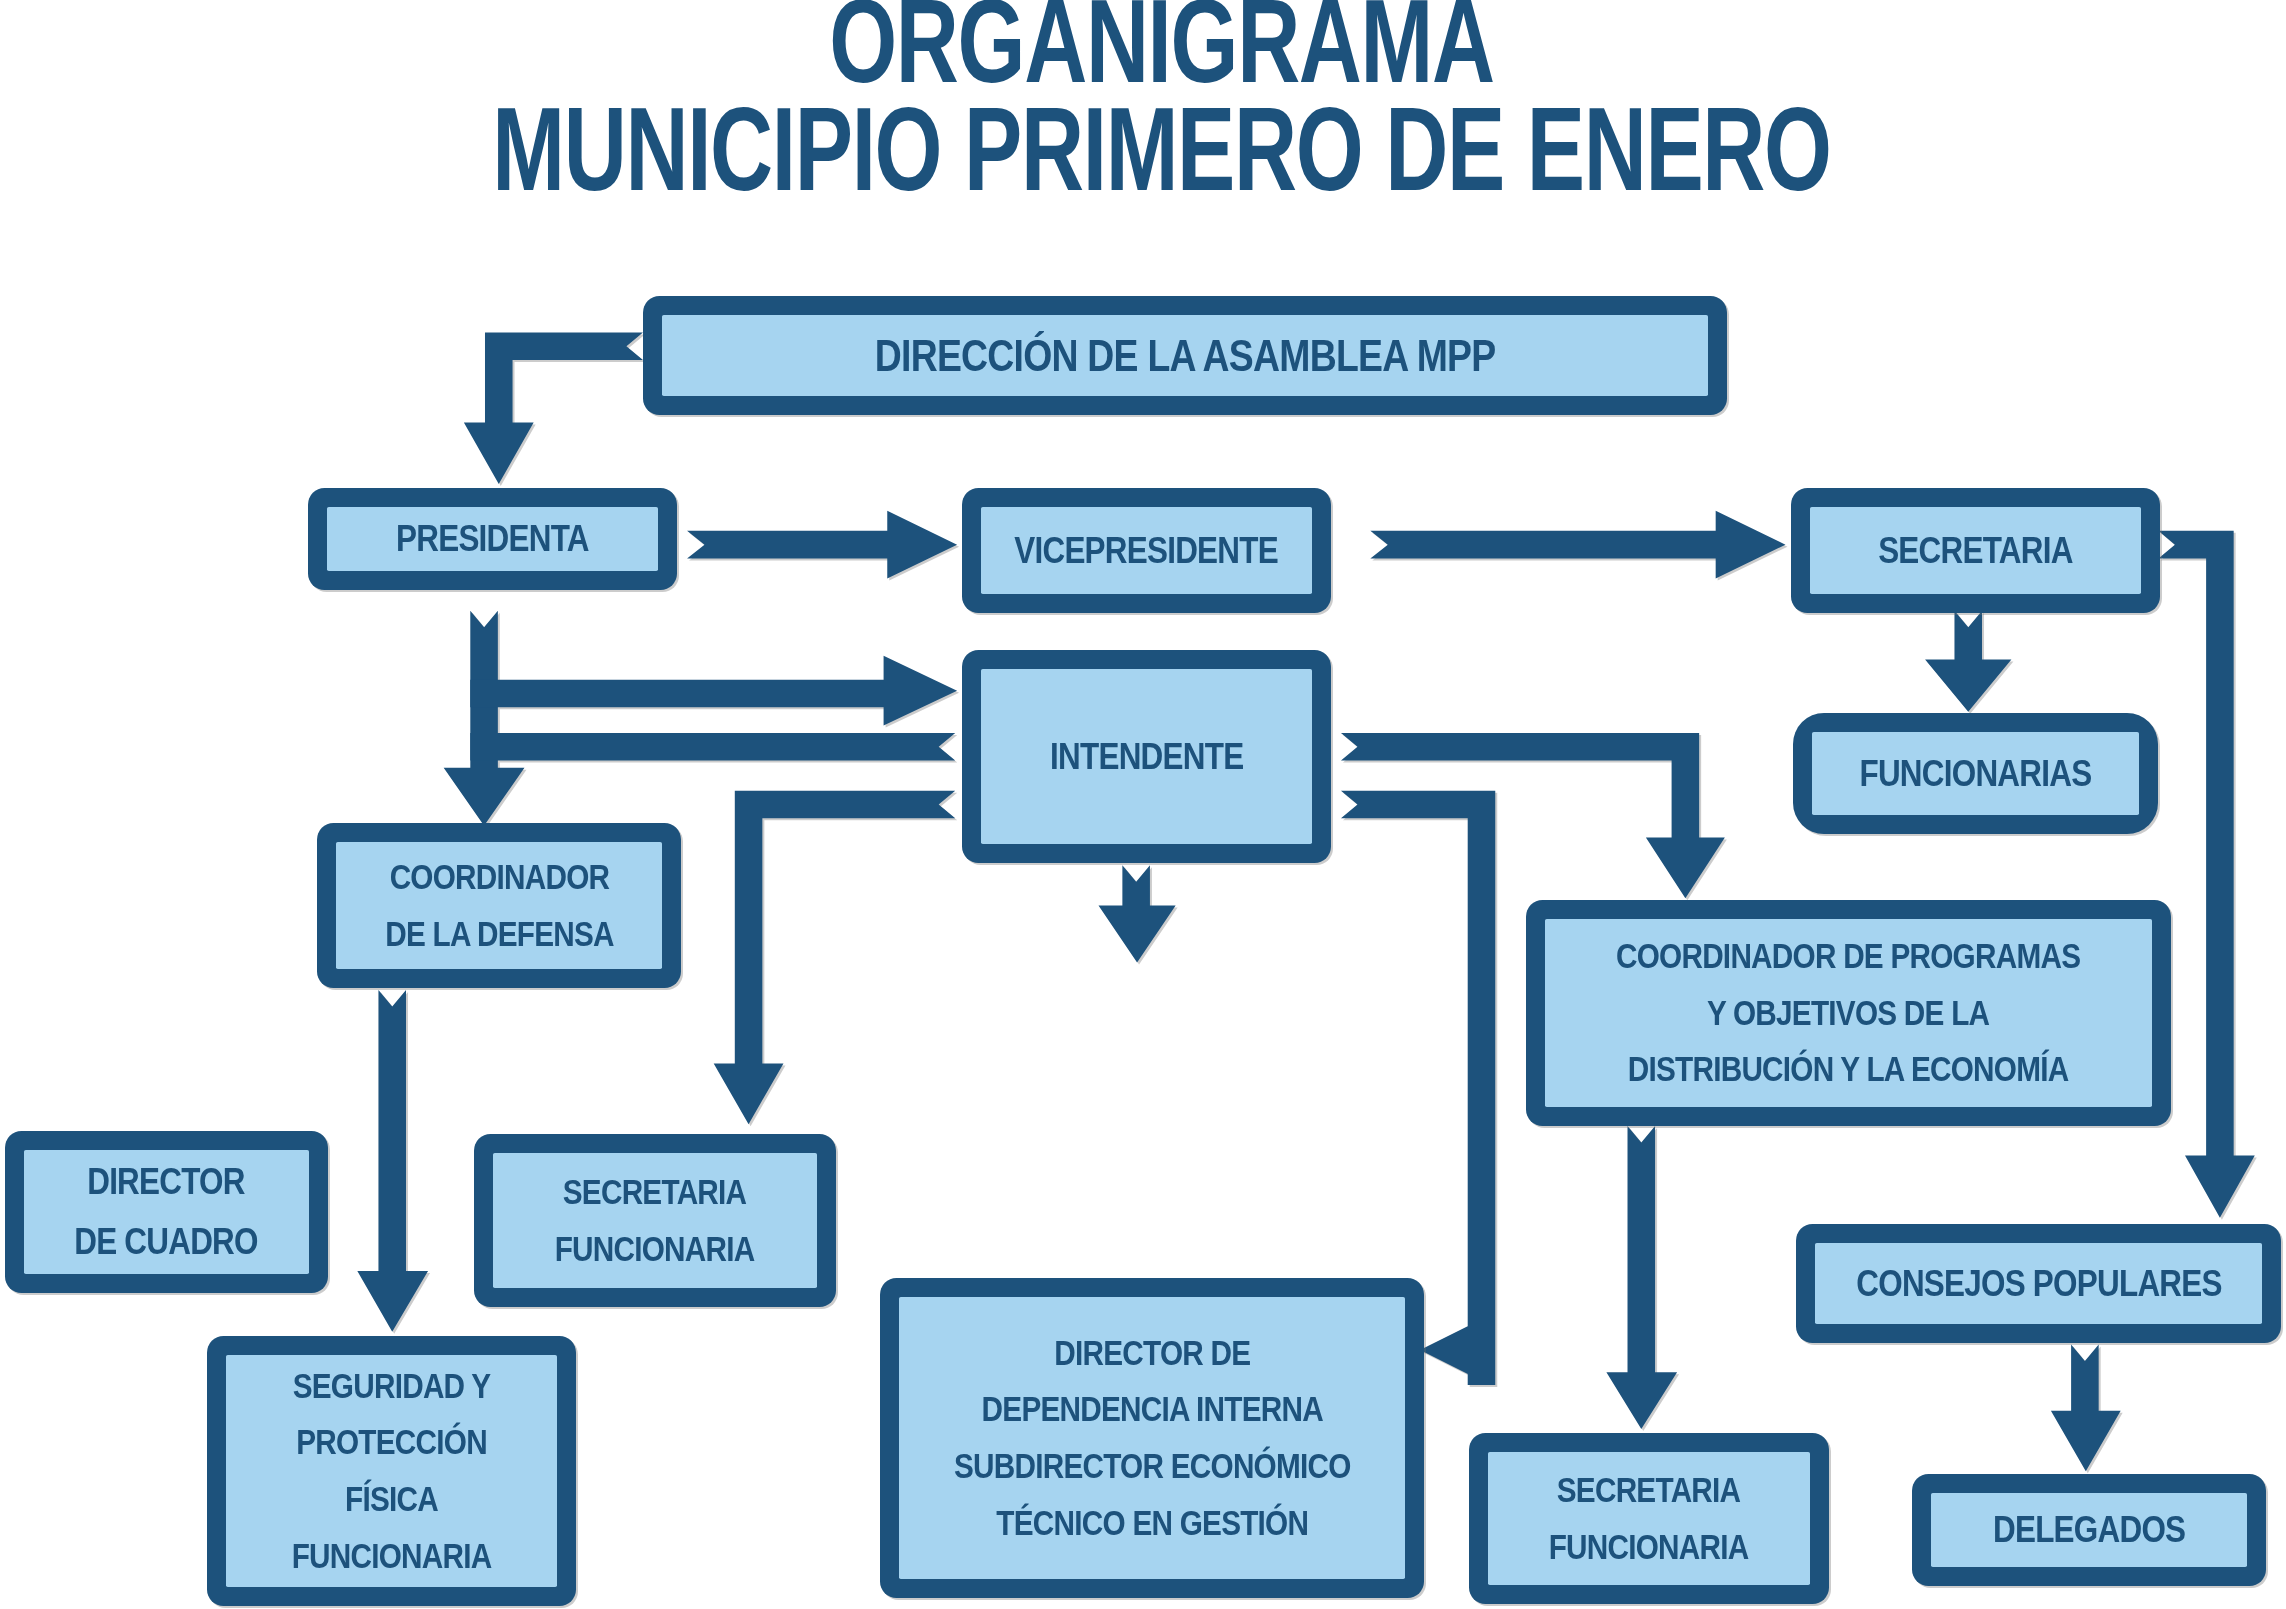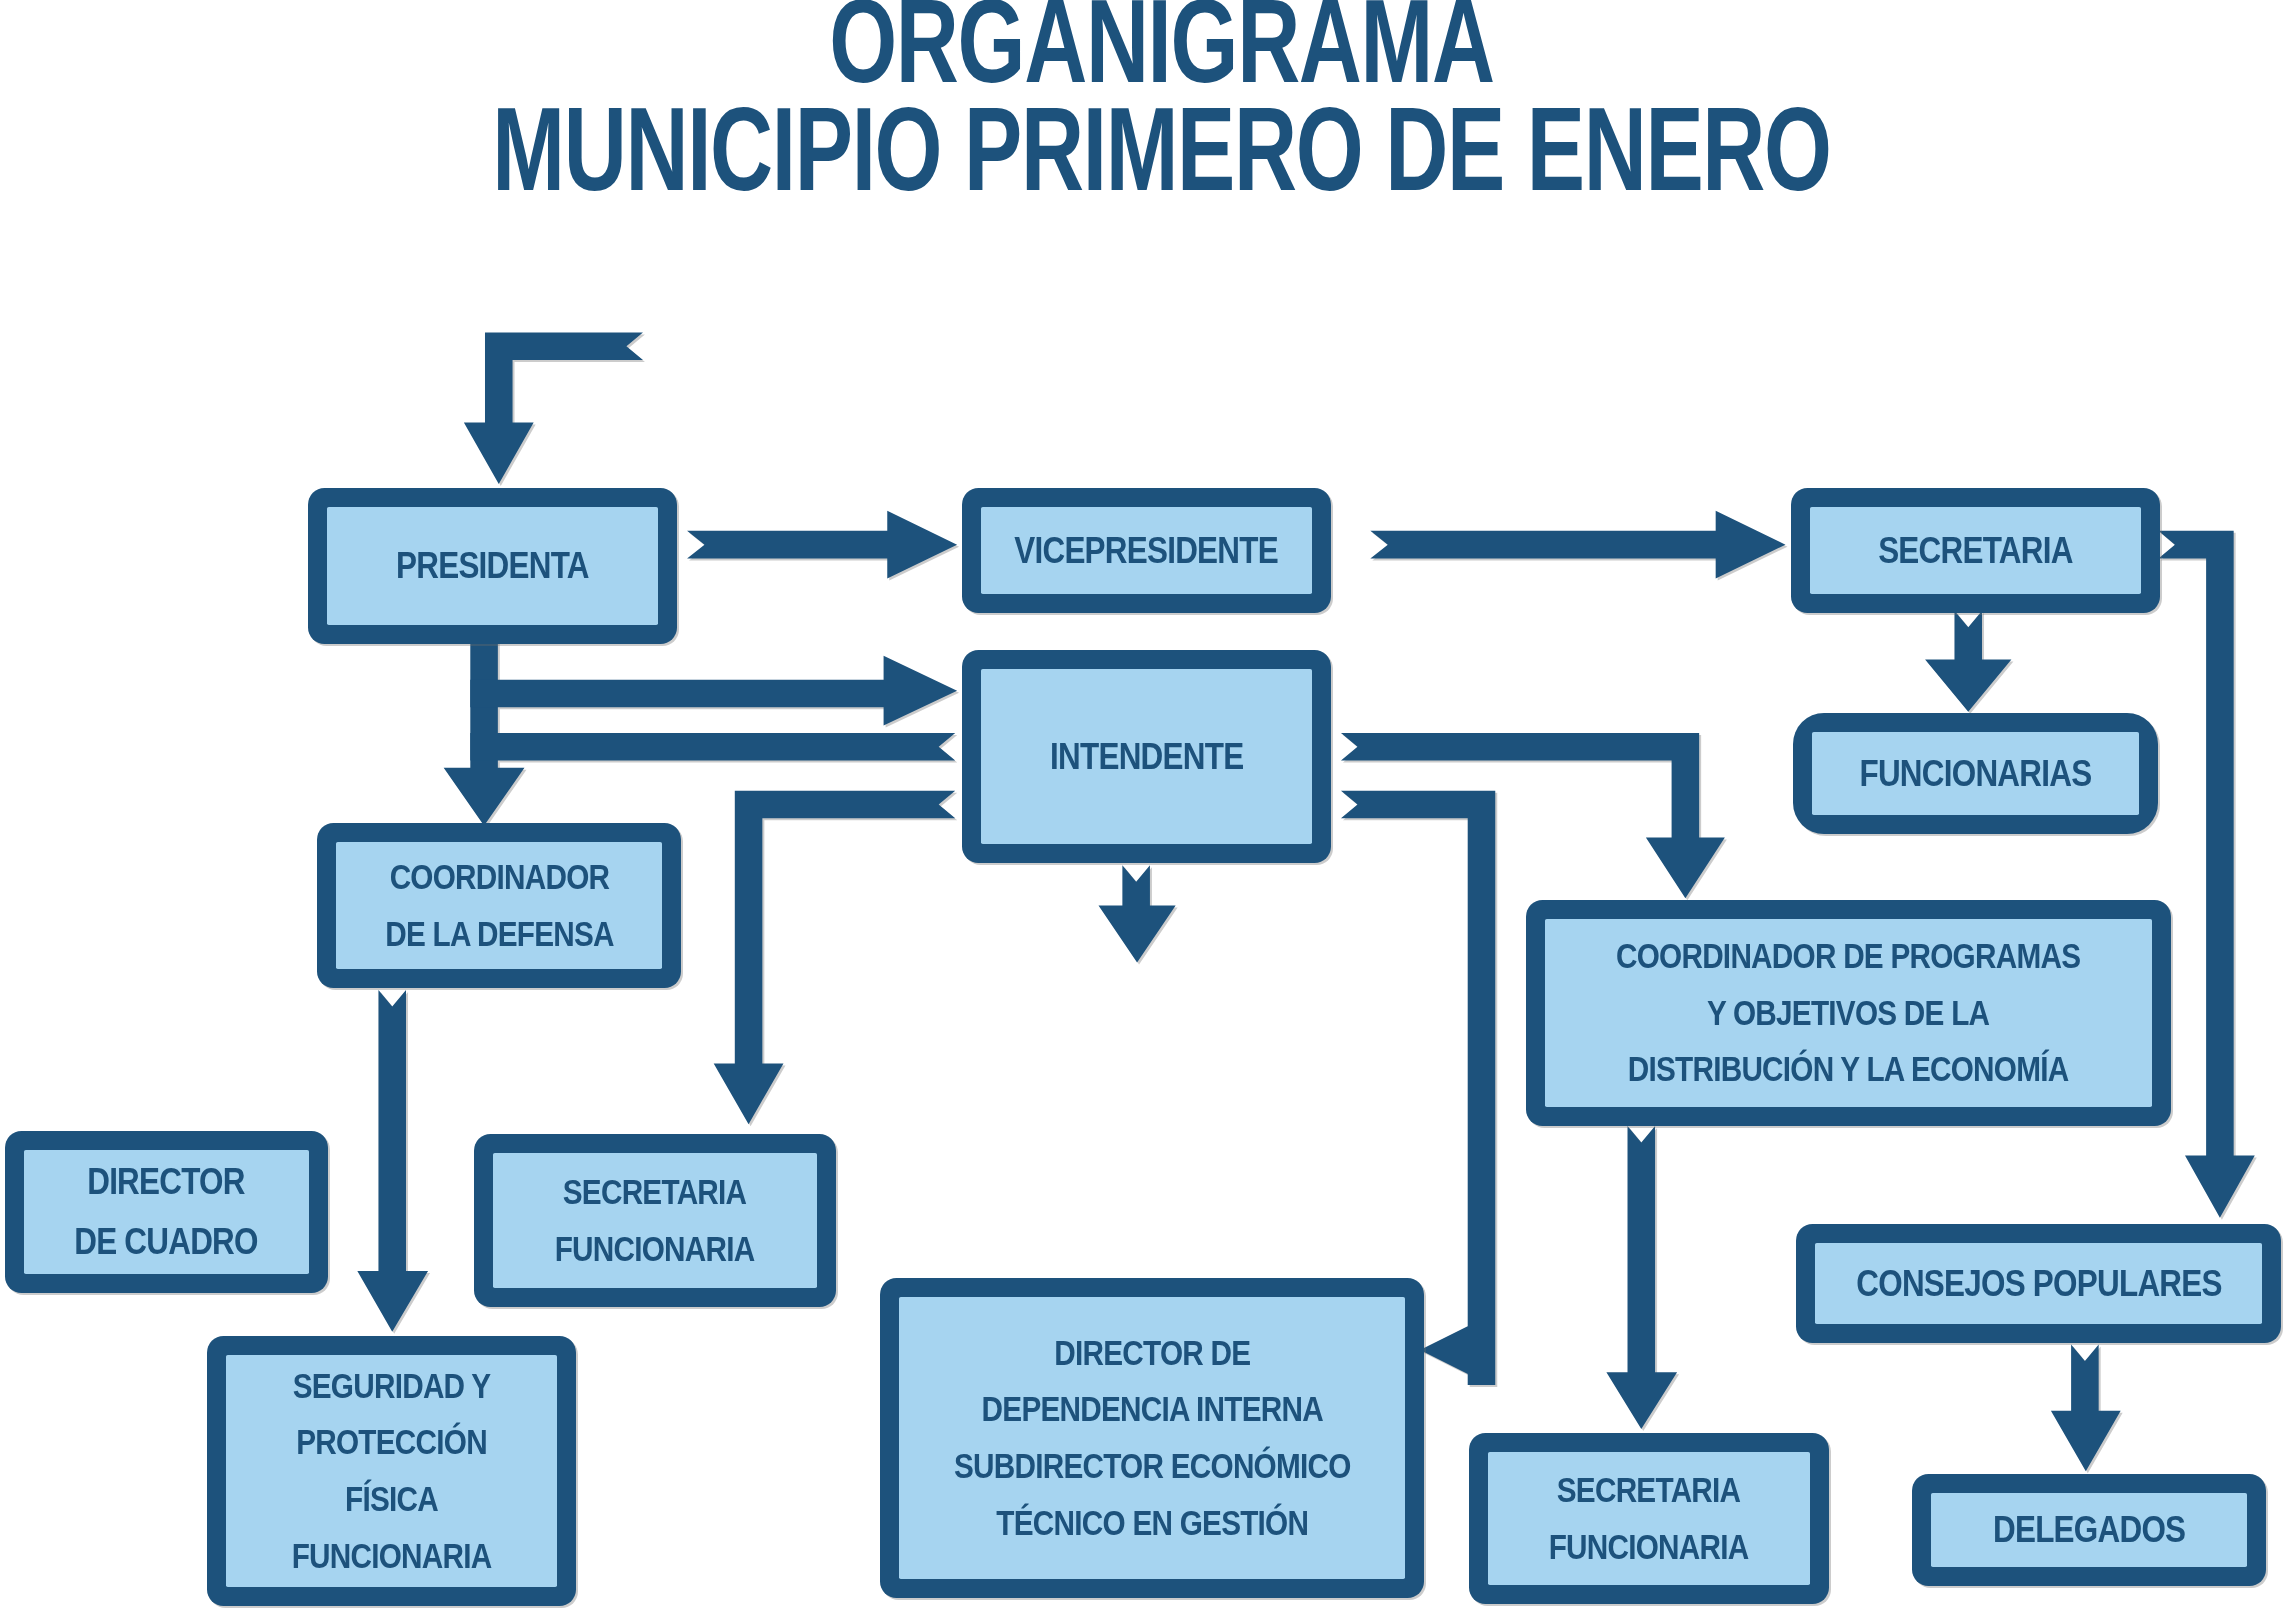--- a/index.html
+++ b/index.html
@@ -83,22 +83,27 @@
     <path fill="#1d527c" d="M512 798 H1040 L1022 813 L1040 828 H512 Z"></path>
     <path fill="#1d527c" d="M800 861 H1040 L1022 876 L1040 891 H830 V1162 H800 Z M777 1158 H853 L815 1224 Z"></path>
     <path fill="#1d527c" d="M1460 798 H1850 V915 H1820 V828 H1460 L1478 813 Z M1792 912 H1878 L1835 978 Z"></path>
     <path fill="#1d527c" d="M1460 861 H1628 V1508 H1598 V891 H1460 L1478 876 Z M1622 1432 V1508 L1546 1470 Z"></path>
     <path fill="#1d527c" d="M412 1078 L427 1096 L442 1078 V1388 H412 Z M389 1384 H466 L427 1450 Z"></path>
     <path fill="#1d527c" d="M1222 942 L1237 960 L1252 942 V990 H1222 Z M1196 986 H1280 L1238 1048 Z"></path>
     <path fill="#1d527c" d="M1772 1226 L1787 1244 L1802 1226 V1498 H1772 Z M1749 1494 H1826 L1787 1556 Z"></path>
     <path fill="#1d527c" d="M2255 1464 L2270 1482 L2285 1464 V1540 H2255 Z M2233 1536 H2309 L2271 1602 Z"></path>
   </svg>
 
+  <div class="node" style="left:643px;top:296px;width:1084px;height:119px;">
+    <div class="node-inner">
+        <div class="node-label fs48">DIRECCIÓN DE LA ASAMBLEA MPP</div>
+      </div>
+  </div>
 
-  <div class="node" style="left:308px;top:488px;width:369px;height:156px;">
+  <div class="node" style="left:308px;top:488px;width:369px;height:102px;">
     <div class="node-inner">
         <div class="node-label fs40">PRESIDENTA</div>
       </div>
   </div>
 
   <div class="node" style="left:962px;top:488px;width:369px;height:125px;">
     <div class="node-inner">
         <div class="node-label fs40">VICEPRESIDENTE</div>
       </div>
   </div>

